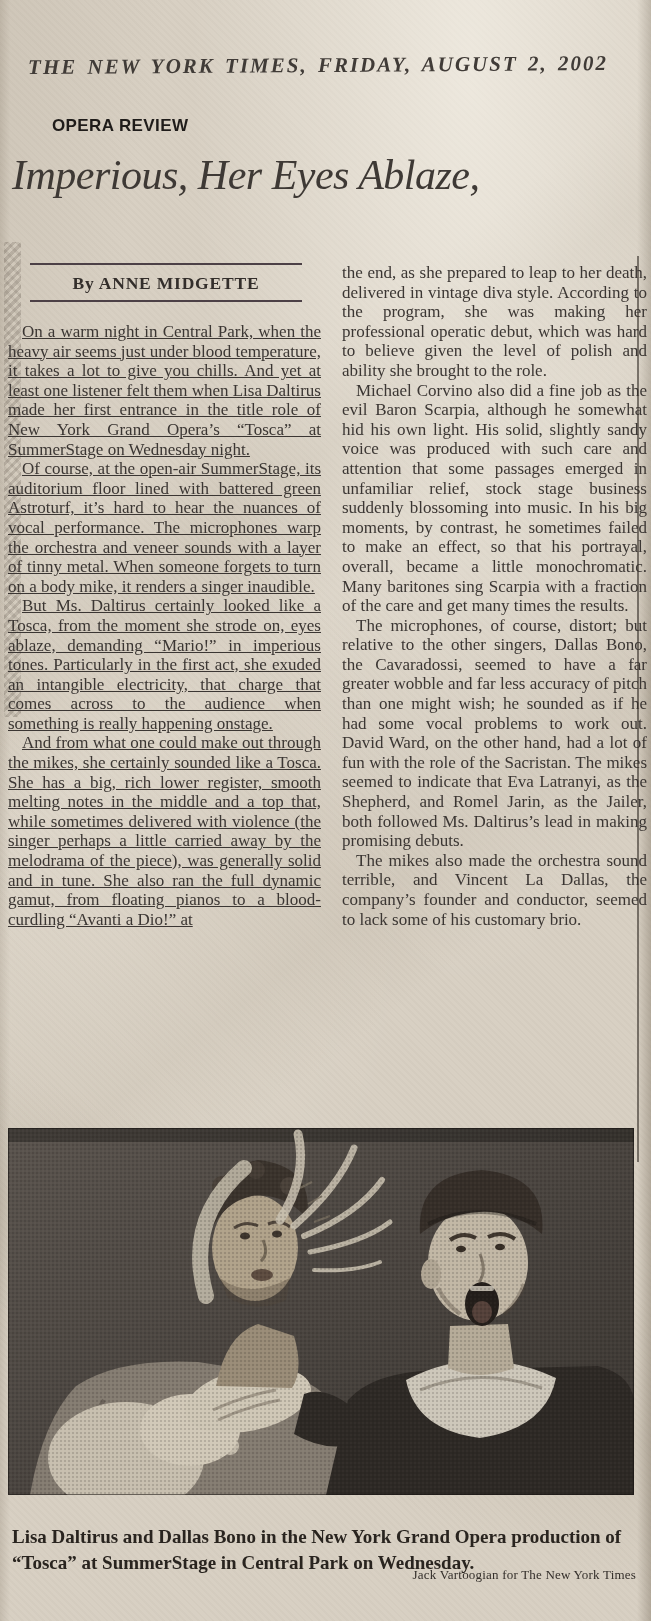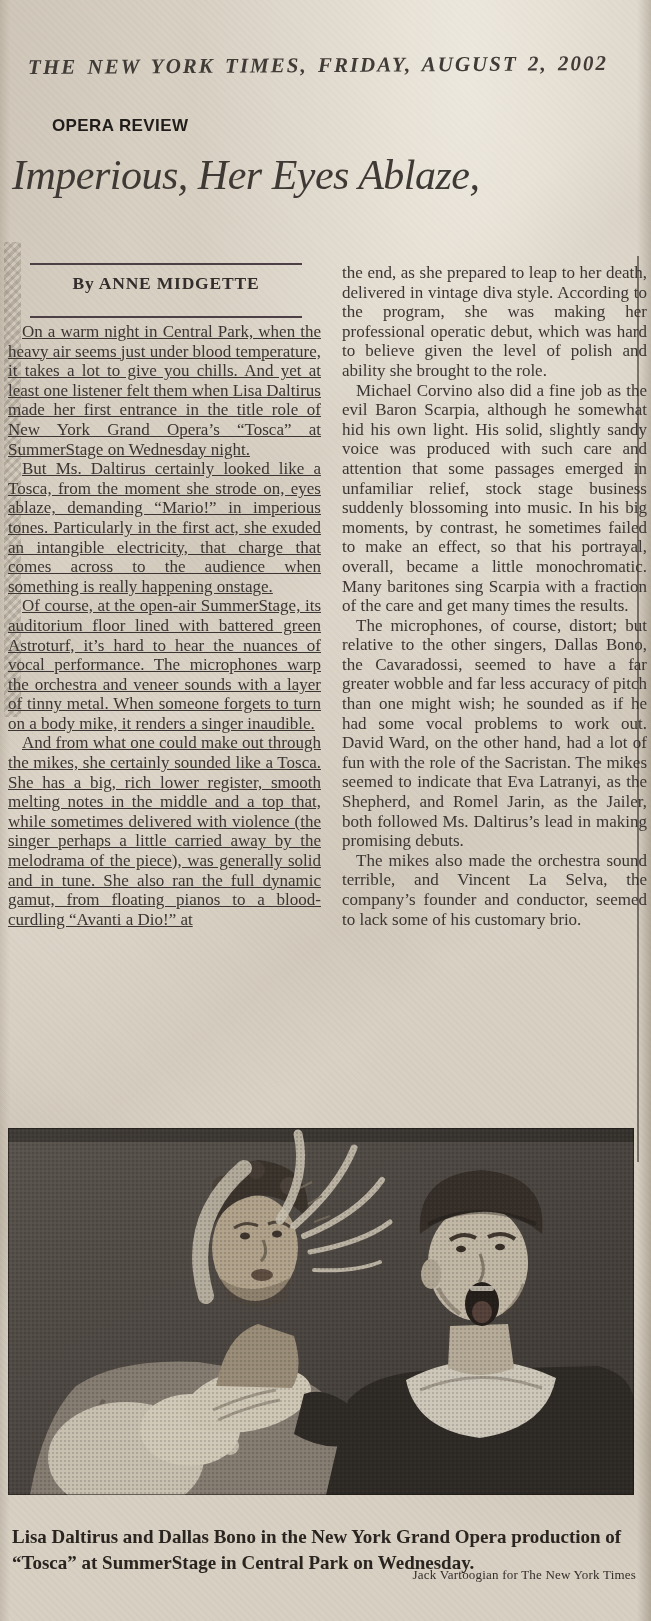--- a/index.html
+++ b/index.html
@@ -37,21 +37,21 @@
   .tape{
     position:absolute;left:4px;top:242px;width:17px;height:475px;border-radius:2px;
     background:
       repeating-linear-gradient(135deg, rgba(90,80,70,0.38) 0 3px, rgba(205,197,183,0.30) 3px 6px),
       repeating-linear-gradient(45deg, rgba(90,80,70,0.28) 0 3px, transparent 3px 7px);
     opacity:0.55;
   }
   .byline{
     position:absolute;top:263px;left:30px;width:272px;text-align:center;
     border-top:2px solid #4c4046;border-bottom:2px solid #4c4046;
-    padding:8px 0 23px;
+    padding:8px 0 7px;
     font:bold 17.5px/20px "Liberation Serif",serif;letter-spacing:0.8px;color:#332e2b;
   }
   .col{position:absolute;overflow:hidden;
     font:17px/19.6px "Liberation Serif",serif;color:#3b3633;text-align:justify;}
   .col-left{top:322px;left:8px;width:313px;height:788px;text-decoration:underline;}
   .col-right{top:263px;left:342px;width:305px;height:849px;}
   .para{margin:0;text-indent:14px;}
   .para.no-indent{text-indent:0;}
   .colrule{position:absolute;left:637px;top:256px;width:2px;height:906px;background:rgba(55,48,42,0.6);}
   .photo{position:absolute;left:8px;top:1128px;width:626px;height:367px;margin:0;}
@@ -75,30 +75,30 @@
   <div class="kicker">OPERA REVIEW</div>
 
   <h1 class="headline"><span>Imperious, Her Eyes Ablaze,</span><br></h1>
 
   <div class="tape"></div>
 
   <div class="byline">By ANNE MIDGETTE</div>
 
   <div class="col col-left">
     <p class="para">On a warm night in Central Park, when the heavy air seems just under blood temperature, it takes a lot to give you chills. And yet at least one listener felt them when Lisa Daltirus made her first entrance in the title role of New York Grand Opera’s “Tosca” at SummerStage on Wednesday night.</p>
+    <p class="para">Of course, at the open-air SummerStage, its auditorium floor lined with battered green Astroturf, it’s hard to hear the nuances of vocal performance. The microphones warp the orchestra and veneer sounds with a layer of tinny metal. When someone forgets to turn on a body mike, it renders a singer inaudible.</p>
     <p class="para">But Ms. Daltirus certainly looked like a Tosca, from the moment she strode on, eyes ablaze, demanding “Mario!” in imperious tones. Particularly in the first act, she exuded an intangible electricity, that charge that comes across to the audience when something is really happening onstage.</p>
-    <p class="para">Of course, at the open-air SummerStage, its auditorium floor lined with battered green Astroturf, it’s hard to hear the nuances of vocal performance. The microphones warp the orchestra and veneer sounds with a layer of tinny metal. When someone forgets to turn on a body mike, it renders a singer inaudible.</p>
     <p class="para">And from what one could make out through the mikes, she certainly sounded like a Tosca. She has a big, rich lower register, smooth melting notes in the middle and a top that, while sometimes delivered with violence (the singer perhaps a little carried away by the melodrama of the piece), was generally solid and in tune. She also ran the full dynamic gamut, from floating pianos to a blood-curdling “Avanti a Dio!” at</p>
   </div>
 
   <div class="col col-right">
     <p class="para no-indent">the end, as she prepared to leap to her death, delivered in vintage diva style. According to the program, she was making her professional operatic debut, which was hard to believe given the level of polish and ability she brought to the role.</p>
     <p class="para">Michael Corvino also did a fine job as the evil Baron Scarpia, although he somewhat hid his own light. His solid, slightly sandy voice was produced with such care and attention that some passages emerged in unfamiliar relief, stock stage business suddenly blossoming into music. In his big moments, by contrast, he sometimes failed to make an effect, so that his portrayal, overall, became a little monochromatic. Many baritones sing Scarpia with a fraction of the care and get many times the results.</p>
     <p class="para">The microphones, of course, distort; but relative to the other singers, Dallas Bono, the Cavaradossi, seemed to have a far greater wobble and far less accuracy of pitch than one might wish; he sounded as if he had some vocal problems to work out. David Ward, on the other hand, had a lot of fun with the role of the Sacristan. The mikes seemed to indicate that Eva Latranyi, as the Shepherd, and Romel Jarin, as the Jailer, both followed Ms. Daltirus’s lead in making promising debuts.</p>
-    <p class="para">The mikes also made the orchestra sound terrible, and Vincent La Selva, the company’s founder and conductor, seemed to lack some of his customary brio.</p>
+    <p class="para">The mikes also made the orchestra sound terrible, and Vincent La Dallas, the company’s founder and conductor, seemed to lack some of his customary brio.</p>
   </div>
 
   <div class="colrule"></div>
 
   <figure class="photo">
     <svg viewBox="0 0 626 367" xmlns="http://www.w3.org/2000/svg">
       <defs>
         <linearGradient id="pbg" x1="0" y1="0" x2="1" y2="1">
           <stop offset="0" stop-color="#5a544e"></stop>
           <stop offset="0.5" stop-color="#4a4540"></stop>

